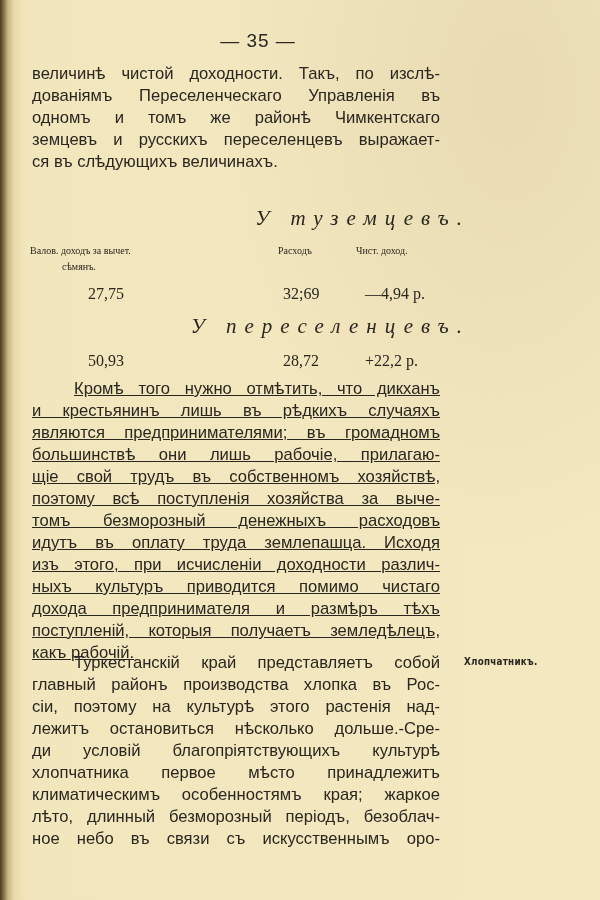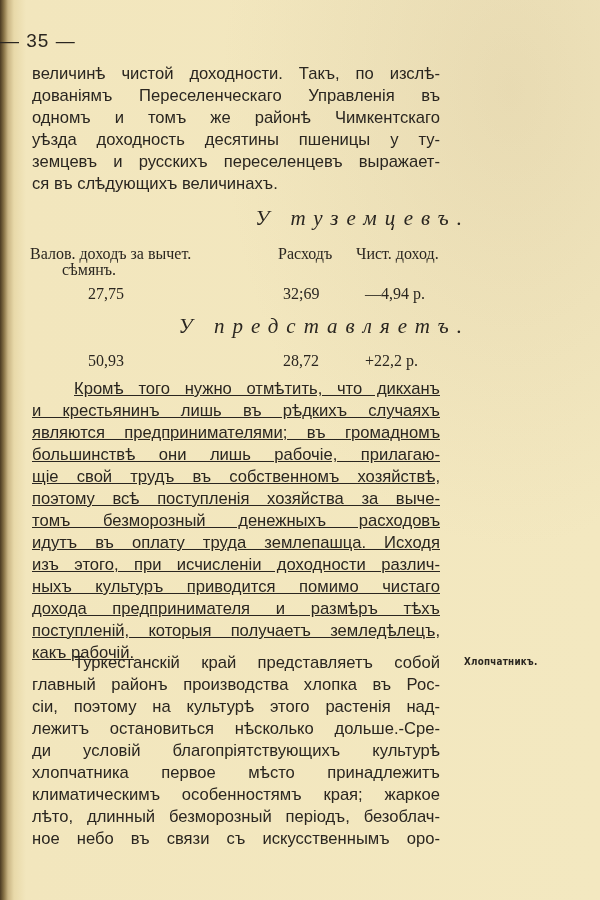--- a/index.html
+++ b/index.html
@@ -7,22 +7,23 @@
       width: 600px; height: 900px; overflow: hidden; position: relative;
       background: #f0e3b8;
       background-image:
         radial-gradient(ellipse at 85% 10%, rgba(200,180,140,0.25) 0, rgba(0,0,0,0) 40%),
         linear-gradient(90deg, #4a3a22 0px, #8a7548 4px, #c9b584 8px, #e8d9a9 14px, #f2e6bd 26px, #f3e8c0 100%);
       font-family: "Liberation Sans", "DejaVu Sans", sans-serif;
       color: #2a2620;
     }
     .page-number {
       position: absolute; top: 30px; left: 0; width: 460px;
-      text-align: left; font-size: 19px; letter-spacing: 1px;
+      text-align: center; font-size: 19px; letter-spacing: 1px;
       font-family: "Liberation Sans", sans-serif;
+      padding-left: 28px;
     }
     .body-text {
       position: absolute; left: 32px; width: 408px;
       font-size: 16.6px; line-height: 22px;
       text-align: justify; text-align-last: justify;
       font-family: "Liberation Sans", sans-serif;
     }
     .line { display: block; white-space: nowrap; text-align: justify; text-align-last: justify; height: 22px; }
     .line.last { text-align-last: left; }
     .indent { text-indent: 42px; }
@@ -31,21 +32,21 @@
     .p3 { top: 652px; }
     .heading-italic {
       position: absolute; left: 0; width: 460px; text-align: right;
       font-family: "Liberation Serif", "DejaVu Serif", serif;
       font-style: italic; font-size: 21px; letter-spacing: 8px;
     }
     .h-natives { top: 206px; left: 10px; }
     .h-settlers { top: 314px; left: 10px; }
     .tbl {
       position: absolute; font-family: "Liberation Serif", "DejaVu Serif", serif;
-      font-size: 16px;
+      font-size: 10px;
     }
     .tbl-header { top: 245px; left: 30px; width: 420px; height: 36px; }
     .tbl-header span { position: absolute; top: 0; white-space: nowrap; }
     .col-gross-1 { left: 0; }
     .col-gross-2 { left: 32px; top: 16px !important; text-align: right; }
     .col-exp { left: 248px; }
     .col-net { left: 326px; }
     .tbl-row { left: 30px; width: 420px; height: 24px; font-size: 16px; }
     .tbl-row span { position: absolute; top: 0; white-space: nowrap; }
     .row-natives { top: 285px; }
@@ -61,41 +62,40 @@
   </style>
 </head>
 <body>
 
 <div class="page-number">— 35 —</div>
 
 <div class="body-text p1">
   <span class="line">величинѣ чистой доходности. Такъ, по изслѣ-</span>
   <span class="line">дованіямъ Переселенческаго Управленія въ</span>
   <span class="line">одномъ и томъ же районѣ Чимкентскаго</span>
-  <span class="line">уѣзда доходность десятины пшеницы у ту-</span>
   <span class="line">земцевъ и русскихъ переселенцевъ выражает-</span>
   <span class="line last">ся въ слѣдующихъ величинахъ.</span>
 </div>
 
 <div class="heading-italic h-natives">У туземцевъ.</div>
 
 <div class="tbl tbl-header">
   <span class="col-gross-1">Валов. доходъ за вычет.</span>
   <span class="col-gross-2">сѣмянъ.</span>
   <span class="col-exp">Расходъ</span>
   <span class="col-net">Чист. доход.</span>
 </div>
 
 <div class="tbl tbl-row row-natives">
   <span class="v-gross">27,75</span>
   <span class="v-exp">32;69</span>
   <span class="v-net">—4,94 р.</span>
 </div>
 
-<div class="heading-italic h-settlers">У представляетъ.</div>
+<div class="heading-italic h-settlers">У переселенцевъ.</div>
 
 <div class="tbl tbl-row row-settlers">
   <span class="v-gross">50,93</span>
   <span class="v-exp">28,72</span>
   <span class="v-net">+22,2 р.</span>
 </div>
 
 <div class="body-text p2">
   <span class="line indent">Кромѣ того нужно отмѣтить, что дикханъ</span>
   <span class="line">и крестьянинъ лишь въ рѣдкихъ случаяхъ</span>

